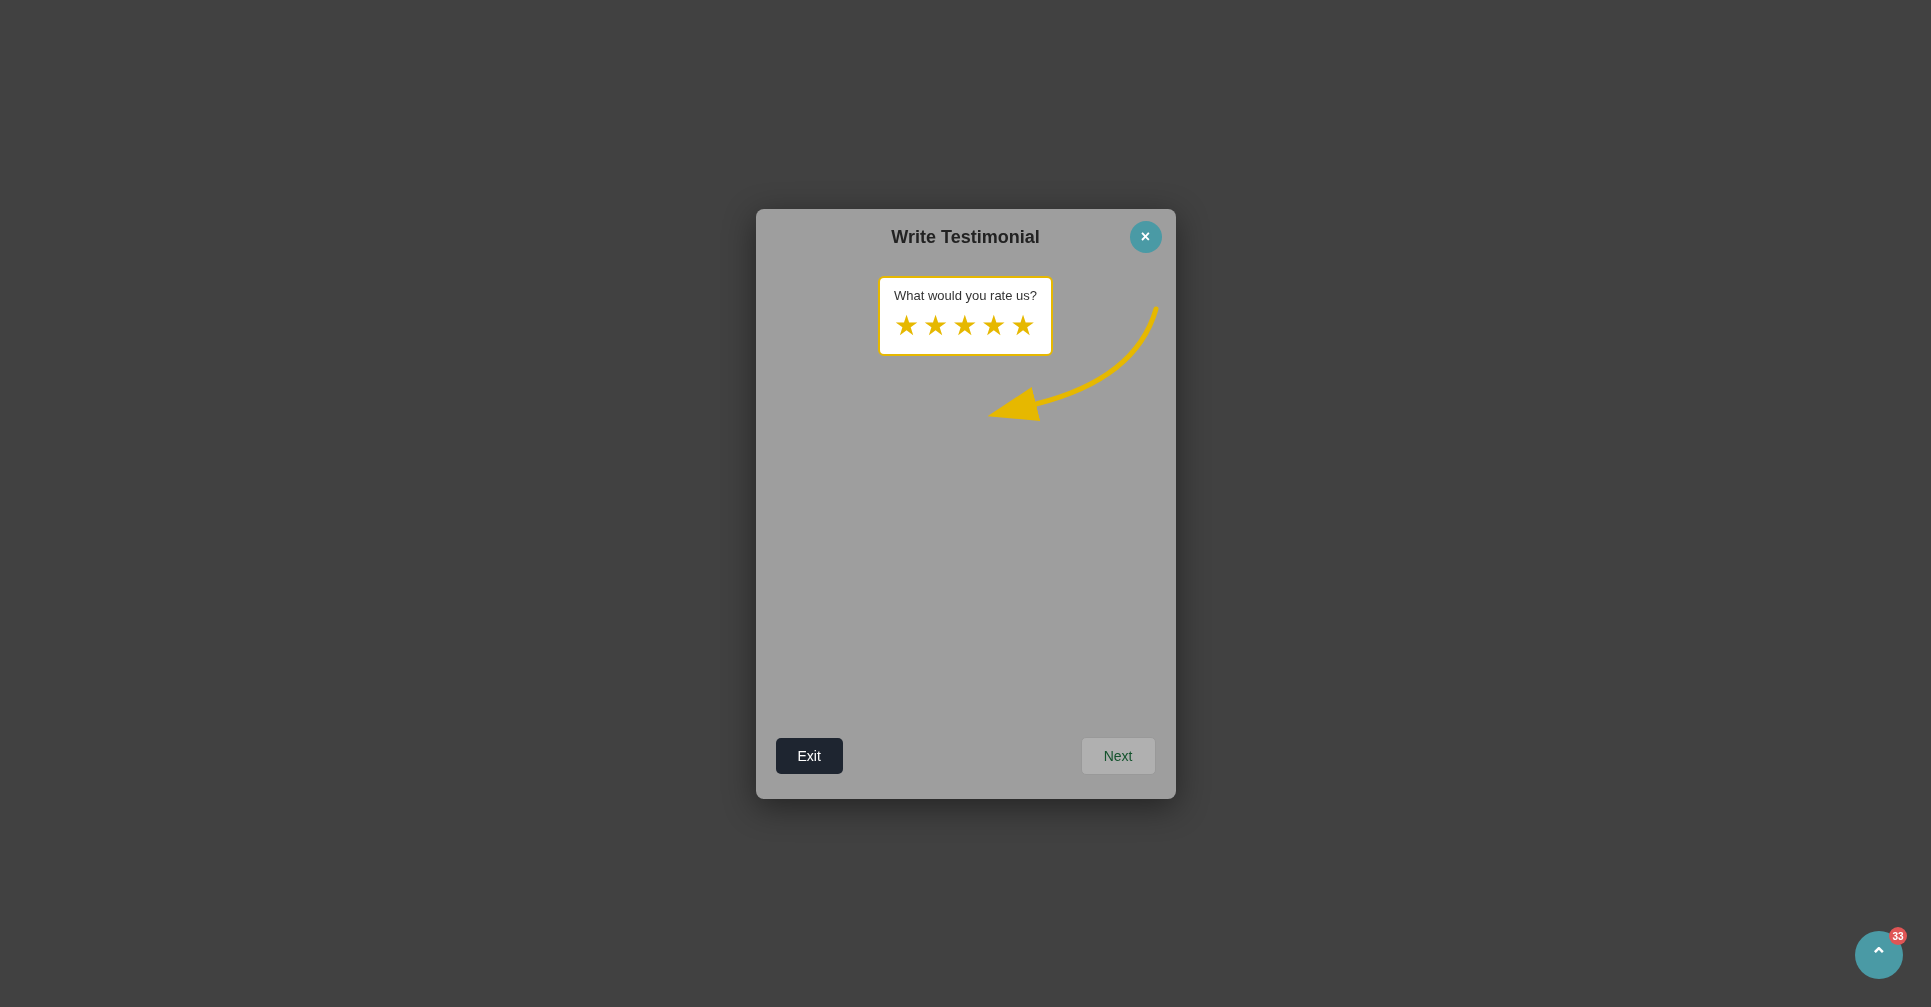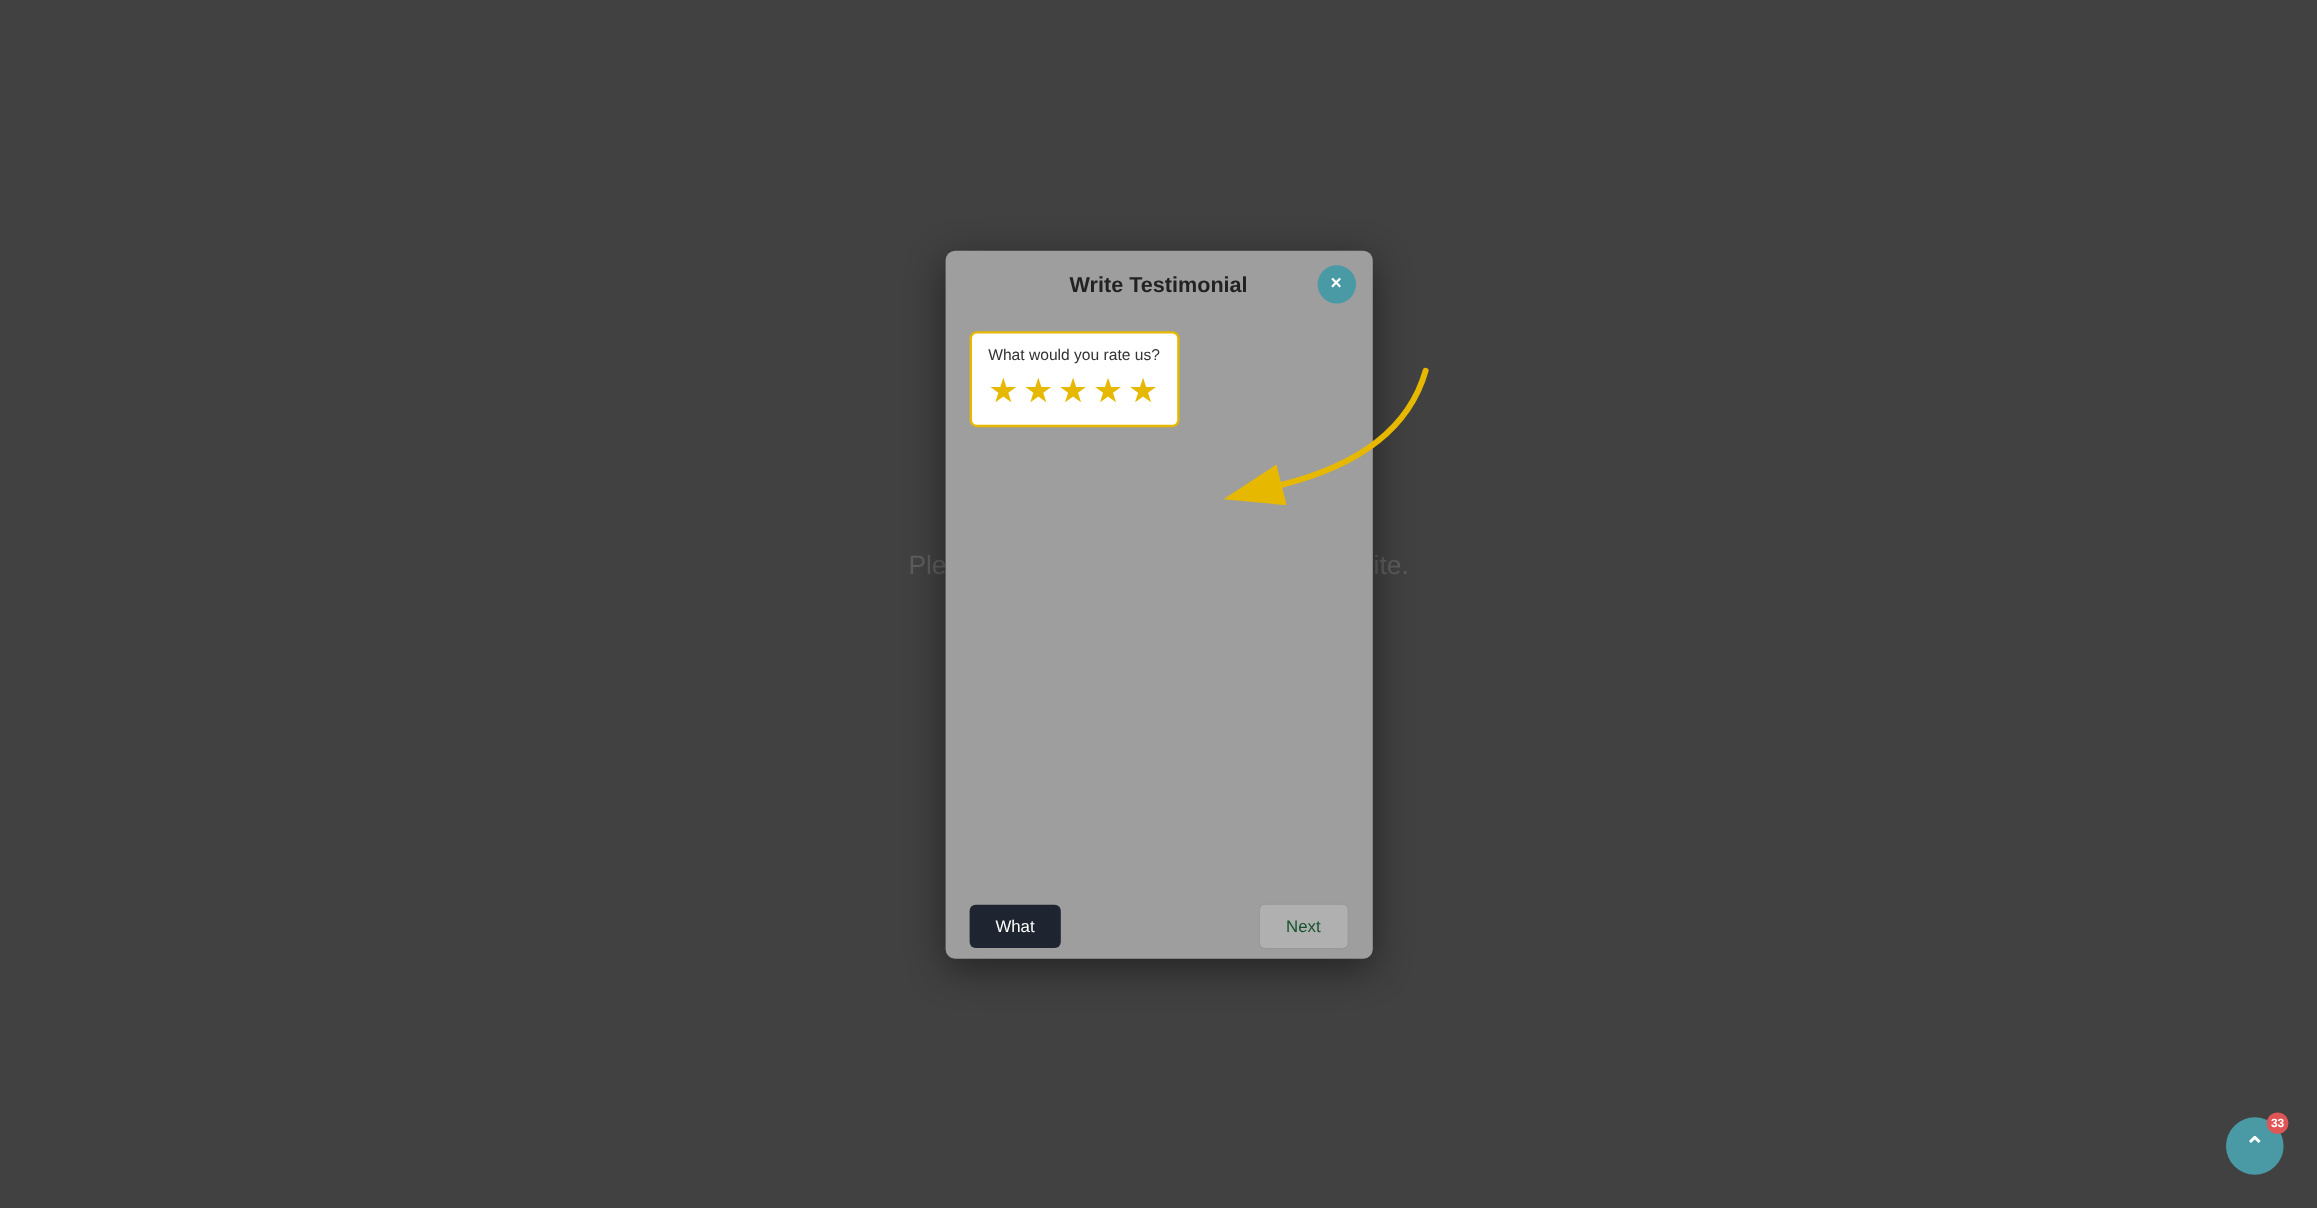--- a/index.html
+++ b/index.html
@@ -46,26 +46,26 @@
       position: absolute;
       inset: 0;
       display: flex;
       justify-content: center;
       align-items: center;
     }
 
     .modal {
       background-color: #9e9e9e;
       border-radius: 8px;
-      width: 356px;
+      width: 420px;
       min-height: 590px;
       position: relative;
       display: flex;
       flex-direction: column;
-      padding-bottom: 0;
+      padding-bottom: 16px;
       box-shadow: 0 8px 32px rgba(0,0,0,0.45);
     }
 
     .modal-header {
       text-align: center;
       padding: 18px 20px 12px;
       font-size: 18px;
       font-weight: 600;
       color: #222;
       border-bottom: none;
@@ -86,20 +86,21 @@
       cursor: pointer;
       display: flex;
       align-items: center;
       justify-content: center;
       line-height: 1;
     }
 
     .modal-body {
       flex: 1;
       padding: 16px 20px;
+      text-align: center;
     }
 
     
     .rating-box {
       background: white;
       border: 2.5px solid #e6b800;
       border-radius: 6px;
       padding: 10px 14px 12px;
       display: inline-block;
     }
@@ -238,21 +239,21 @@
             <polygon points="0 0, 10 3.5, 0 7" fill="#e6b800"></polygon>
           </marker>
         </defs>
 
         <path d="M 200 10 Q 180 80 80 105" stroke="#e6b800" stroke-width="5" fill="none" marker-end="url(#arrowhead)" stroke-linecap="round"></path>
       </svg>
     </div>
 
     <div class="modal-footer">
       <button class="btn-exit">
-        <span>What</span>
+        <span>Exit</span>
       </button>
       <button class="btn-next">
         <span>Next</span>
       </button>
     </div>
 
   </div>
 </div>
 
 <div class="fab-container">

